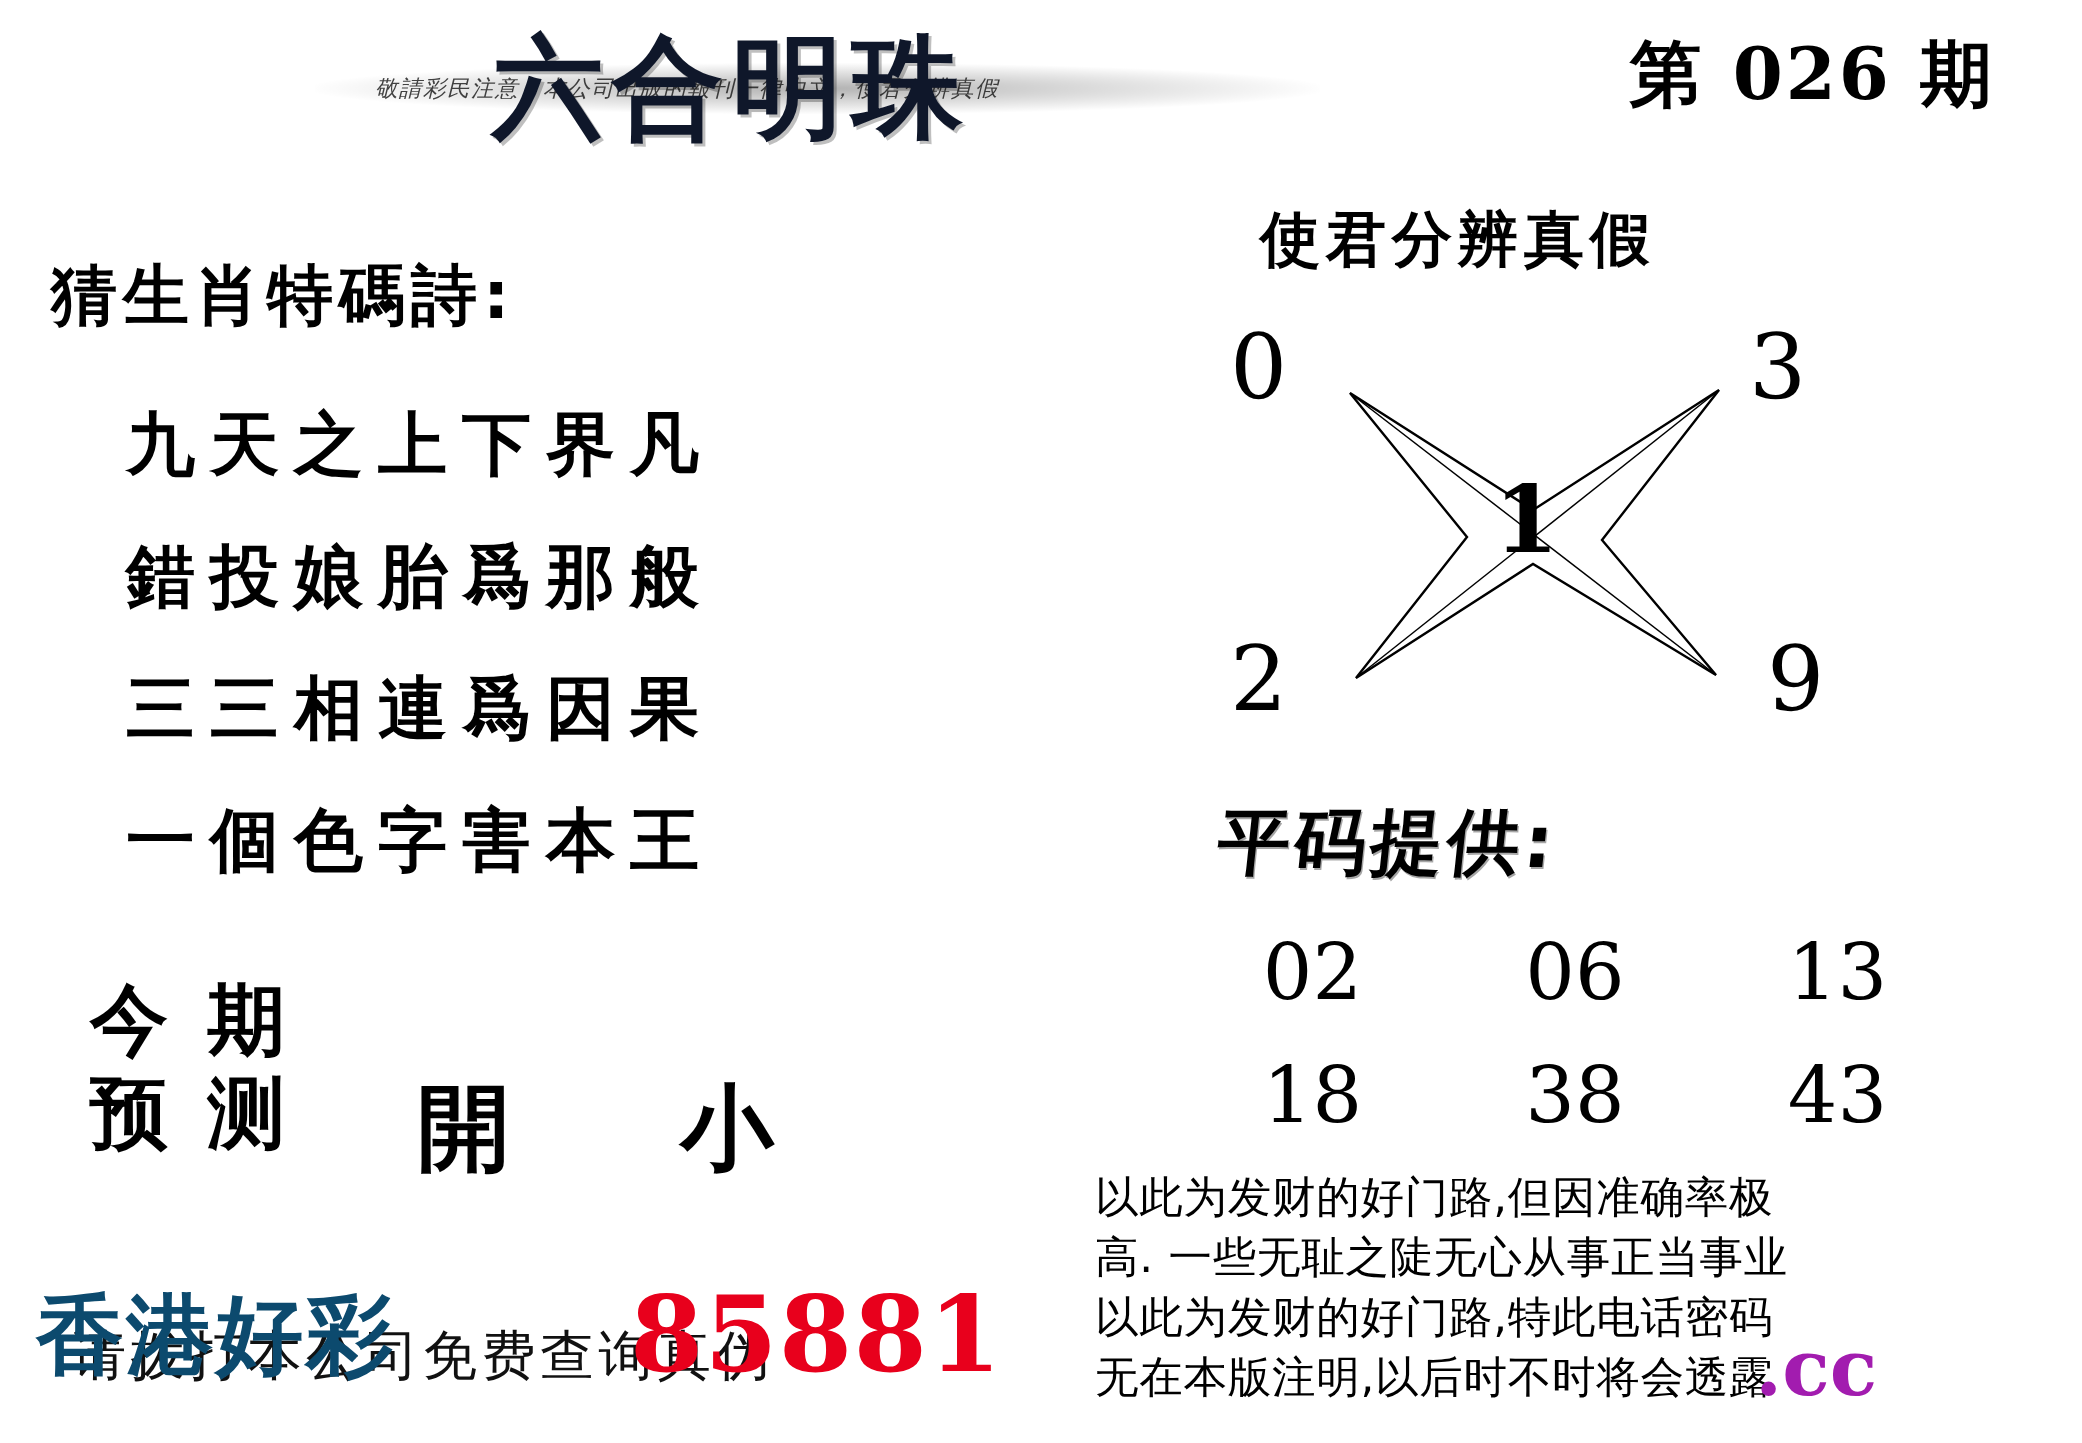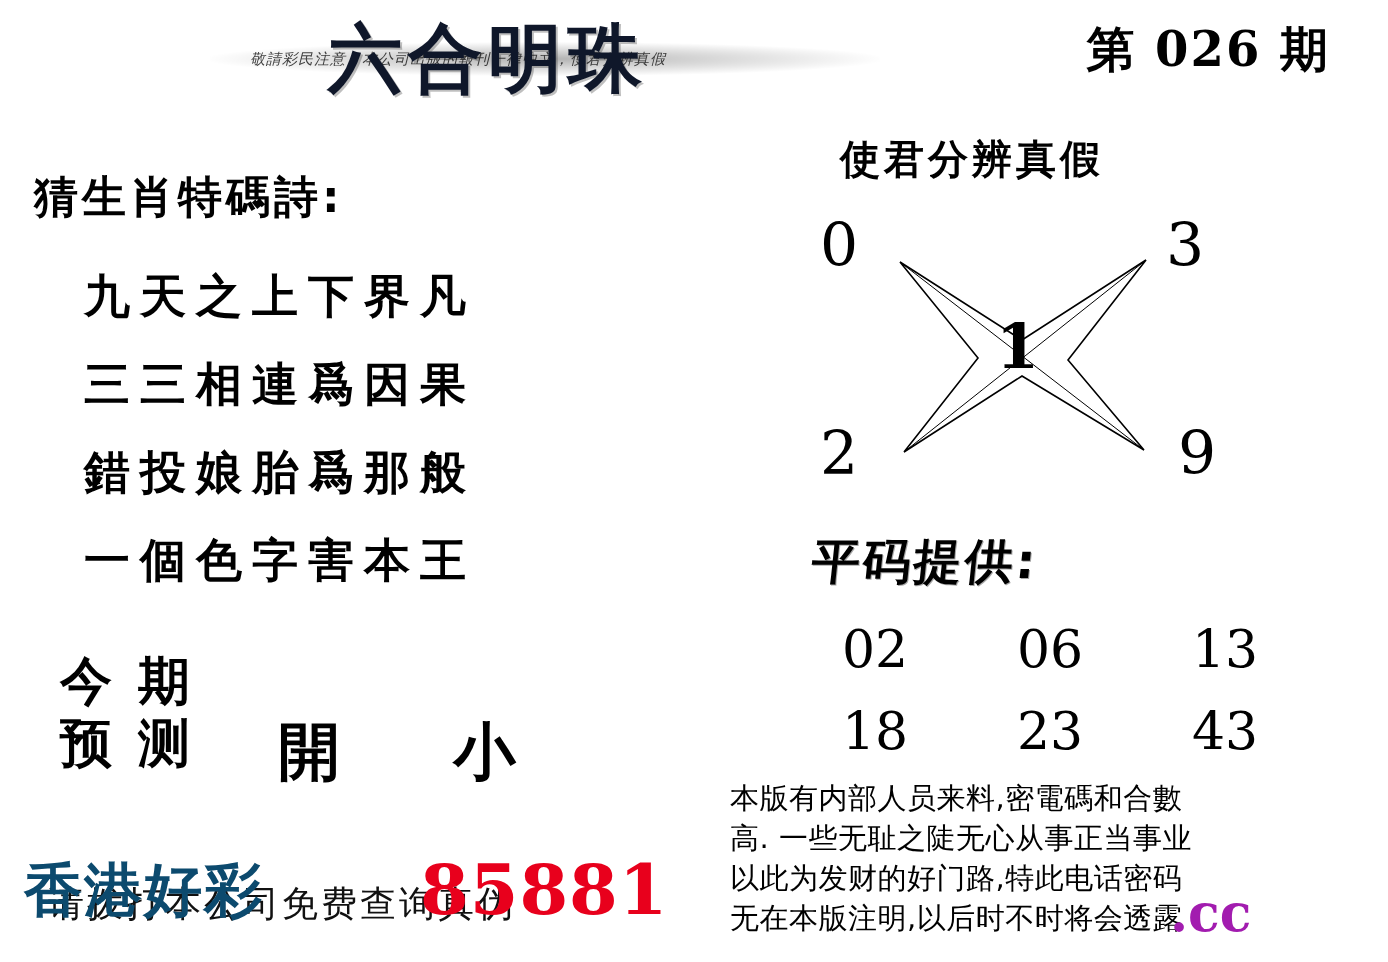--- a/index.html
+++ b/index.html
@@ -248,22 +248,22 @@
     <div class="title-diamond"></div>
     <div class="title-fineprint">敬請彩民注意：本公司出版的報刊一律中文，使君分辨真假</div>
     <div class="main-title">六合明珠</div>
   </div>
   <div class="issue">第 026 期</div>
 
   <div class="poem-heading">猜生肖特碼詩:</div>
 
   <div class="poem">
     <div class="poem-line">九天之上下界凡</div>
+    <div class="poem-line">錯投娘胎爲那般</div>
     <div class="poem-line">三三相連爲因果</div>
-    <div class="poem-line">錯投娘胎爲那般</div>
     <div class="poem-line">一個色字害本王</div>
   </div>
 
   <div class="forecast">
     <div class="forecast-label">
       <span class="l1">今 期</span>
       <span class="l2">预 测</span>
     </div>
     <div class="forecast-value">開 小</div>
   </div>
@@ -289,27 +289,27 @@
 
   <div class="flat-title">平码提供:</div>
   <div class="flat-nums">
     <div class="flat-row">
       <span>02</span>
       <span>06</span>
       <span>13</span>
     </div>
     <div class="flat-row">
       <span>18</span>
-      <span>23</span>
+      <span>38</span>
       <span>43</span>
     </div>
   </div>
 
   <div class="disclaimer">
-    <div>本版有内部人员来料,密電碼和合數</div>
+    <div>以此为发财的好门路,但因准确率极</div>
     <div>高. 一些无耻之陡无心从事正当事业</div>
     <div>以此为发财的好门路,特此电话密码</div>
     <div>无在本版注明,以后时不时将会透露</div>
   </div>
 
   <div class="wm-right">.cc</div>
 
 </div>
 
 </body></html>

